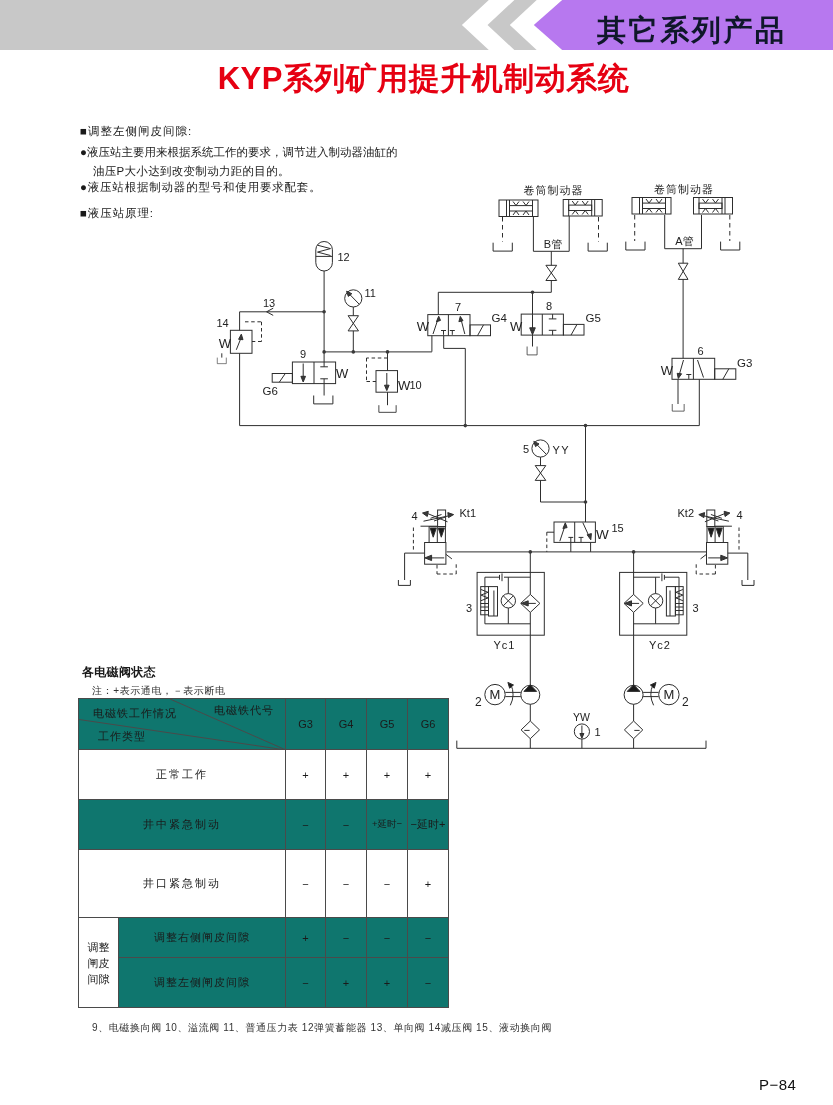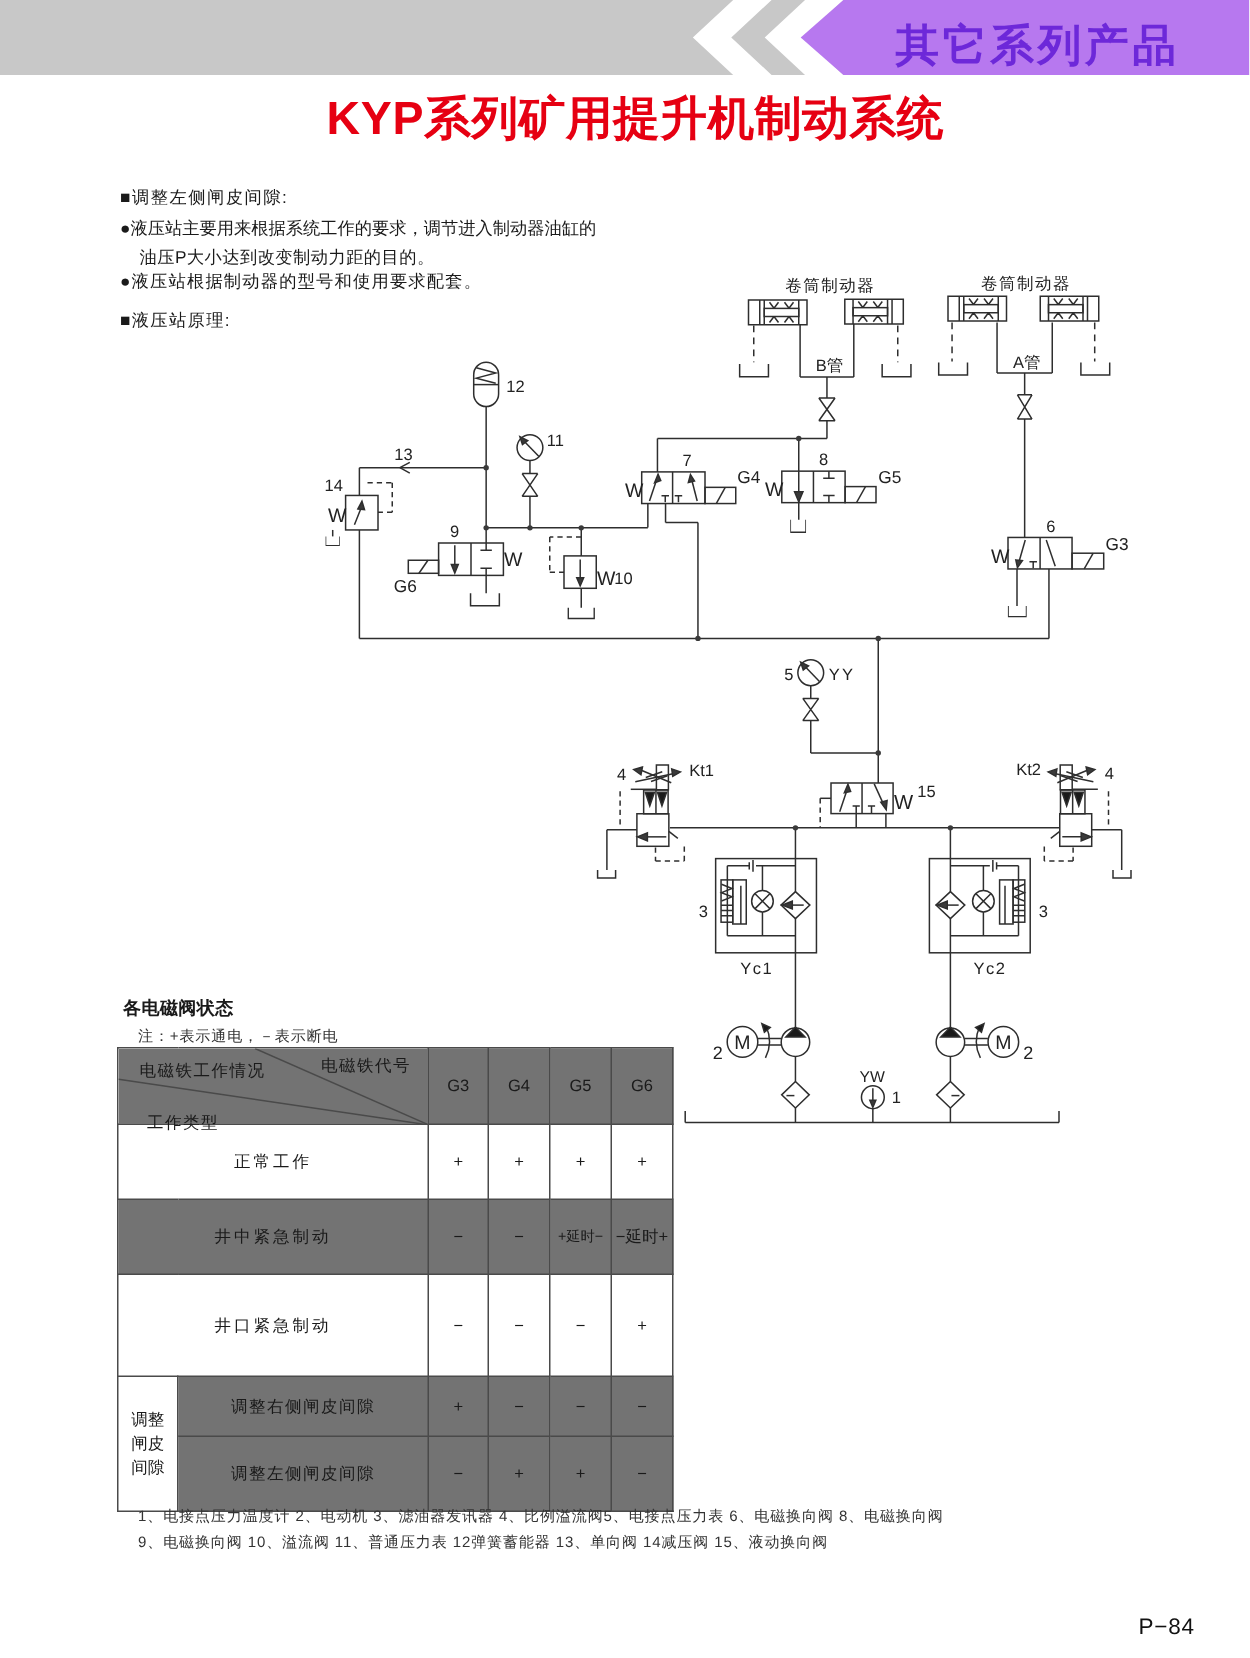--- a/index.html
+++ b/index.html
@@ -1,26 +1,26 @@
 <!DOCTYPE html>
 <html><head>
 <meta charset="utf-8">
 <style>
 html,body{margin:0;padding:0;background:#fff;}
 #page{position:relative;width:833px;height:1105px;background:#fff;overflow:hidden;
   font-family:"Liberation Sans",sans-serif;}
 .abs{position:absolute;}
-#hdrtext{position:absolute;left:597px;top:11px;font-size:29px;font-weight:bold;color:#6d28d9;letter-spacing:2.6px;}
+#hdrtext{position:absolute;left:597px;top:11px;font-size:29px;font-weight:bold;color:#0f172a;letter-spacing:2.6px;}
 #title{position:absolute;left:0;top:58px;width:847px;text-align:center;font-size:31px;font-weight:bold;color:#e60012;letter-spacing:0.5px;}
 .txt{position:absolute;font-size:11.5px;color:#1a1a1a;letter-spacing:0.3px;white-space:pre;}
 .fnote{position:absolute;font-size:10px;color:#333;letter-spacing:0.6px;white-space:pre;}
 #pnum{position:absolute;left:759px;top:1076px;font-size:15px;color:#111;letter-spacing:0.5px;}
 table.st{border-collapse:collapse;table-layout:fixed;}
 table.st td{border:1px solid #4a4a4a;padding:0;font-size:11px;color:#1a1a1a;text-align:center;vertical-align:middle;}
-.gray{background:#737373;}
+.gray{background:#0f766e;}
 .white{background:#ffffff;}
 </style>
 </head>
 <body>
 <div id="page">
 
 <svg class="abs" style="left:0;top:0" width="833" height="50" viewBox="0 0 833 50">
  <rect x="0" y="0" width="833" height="50" fill="#c8c8c8"></rect>
  <polygon points="488.8,0 514.4,0 487.5,25 514.4,50 488.8,50 461.9,25" fill="#ffffff"></polygon>
  <polygon points="536.7,0 562.3,0 535.4,25 562.3,50 536.7,50 509.8,25" fill="#ffffff"></polygon>
@@ -312,21 +312,21 @@
         </colgroup>
 <tbody>
           <tr style="height:51px;">
  <td colspan="2" class="gray" style="position:relative;padding:0;">
   <svg width="207" height="51" style="position:absolute;left:0;top:0" stroke="#4a4a4a" stroke-width="1">
    <line x1="91" y1="0" x2="207" y2="51"></line>
    <line x1="0" y1="20.5" x2="207" y2="51"></line>
   </svg>
   <div style="position:absolute;left:14px;top:7px;font-size:11px;letter-spacing:1px;">电磁铁工作情况</div>
   <div style="position:absolute;left:135px;top:4px;font-size:11px;letter-spacing:1px;">电磁铁代号</div>
-  <div style="position:absolute;left:19px;top:42px;font-size:11px;letter-spacing:1px;">工作类型</div>
+  <div style="position:absolute;left:19px;top:30px;font-size:11px;letter-spacing:1px;">工作类型</div>
  </td>
  <td class="gray">G3</td>
             <td class="gray">G4</td>
             <td class="gray">G5</td>
             <td class="gray">G6</td>
 </tr>
 <tr style="height:50px;">
  <td colspan="2" class="white" style="letter-spacing:2px;border-radius:15px;">正常工作</td>
  <td class="white">+</td>
             <td class="white">+</td>
@@ -359,16 +359,15 @@
  <td class="gray" style="letter-spacing:1px;">调整左侧闸皮间隙</td>
  <td class="gray">−</td>
             <td class="gray">+</td>
             <td class="gray">+</td>
             <td class="gray">−</td>
 </tr>
 </tbody>
       </table>
 </div>
 
-<div class="fnote" style="left:92px;top:1004px;">1、电接点压力温度计 2、电动机 3、滤油器发讯器 4、比例溢流阀5、电接点压力表 6、电磁换向阀 8、电磁换向阀</div>
 <div class="fnote" style="left:92px;top:1021px;">9、电磁换向阀 10、溢流阀 11、普通压力表 12弹簧蓄能器 13、单向阀 14减压阀 15、液动换向阀</div>
 <div id="pnum">P−84</div>
 </div>
 
 </body></html>

